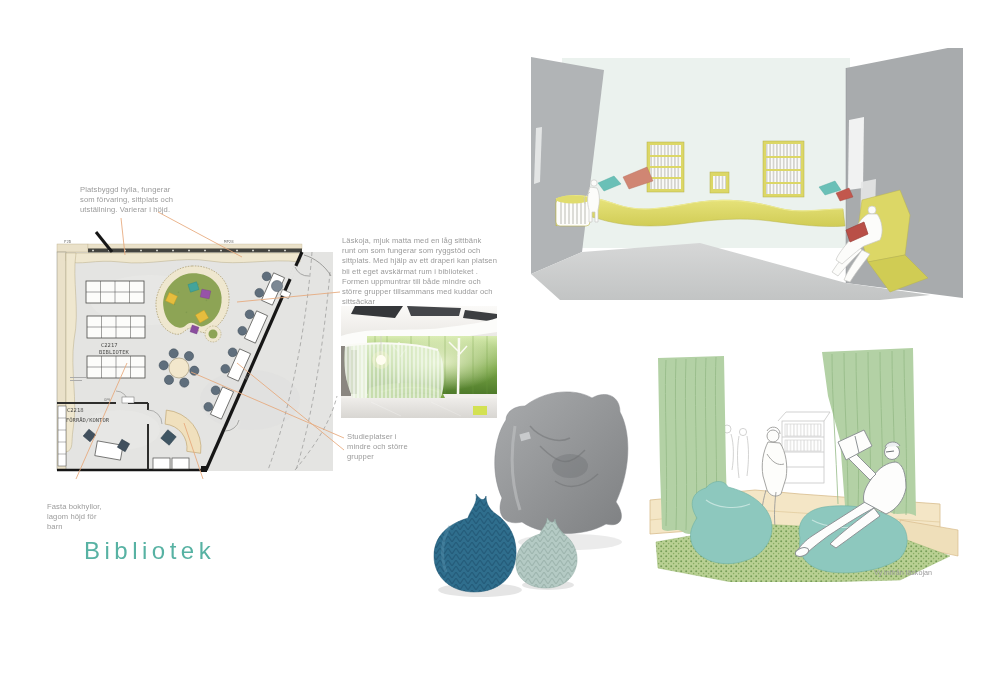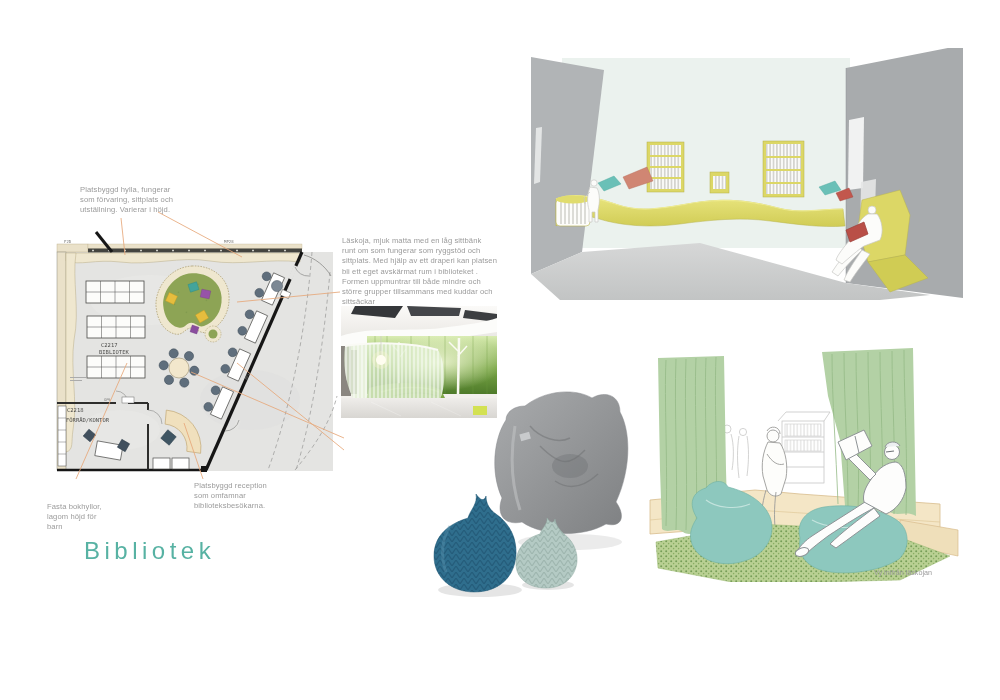--- a/index.html
+++ b/index.html
@@ -455,22 +455,22 @@
   <div class="ann" style="left:342px;top:236px;width:180px">Läskoja, mjuk matta med en låg sittbänk
 runt om som fungerar som ryggstöd och
 sittplats. Med hjälp av ett draperi kan platsen
 bli ett eget avskärmat rum i biblioteket .
 Formen uppmuntrar till både mindre och
 större grupper tillsammans med kuddar och
 sittsäckar</div>
   <div class="ann" style="left:80px;top:185px;width:135px">Platsbyggd hylla, fungerar
 som förvaring, sittplats och
 utställning. Varierar i höjd.</div>
+  <div class="ann" style="left:347px;top:432px;width:95px">Studieplatser i
+mindre och större
+grupper</div>
   <div class="ann" style="left:47px;top:502px;width:80px">Fasta bokhyllor,
 lagom höjd för
 barn</div>
-  <div class="ann" style="left:194px;top:481px;width:105px">Platsbyggd reception
-som omfamnar
-biblioteksbesökarna.</div>
 
   <div id="page-title">Bibliotek</div>
   <div class="caption" style="left:848px;top:568px;width:110px;text-align:center">Vy inifrån läskojan</div>
 </div>
 
 </body></html>

